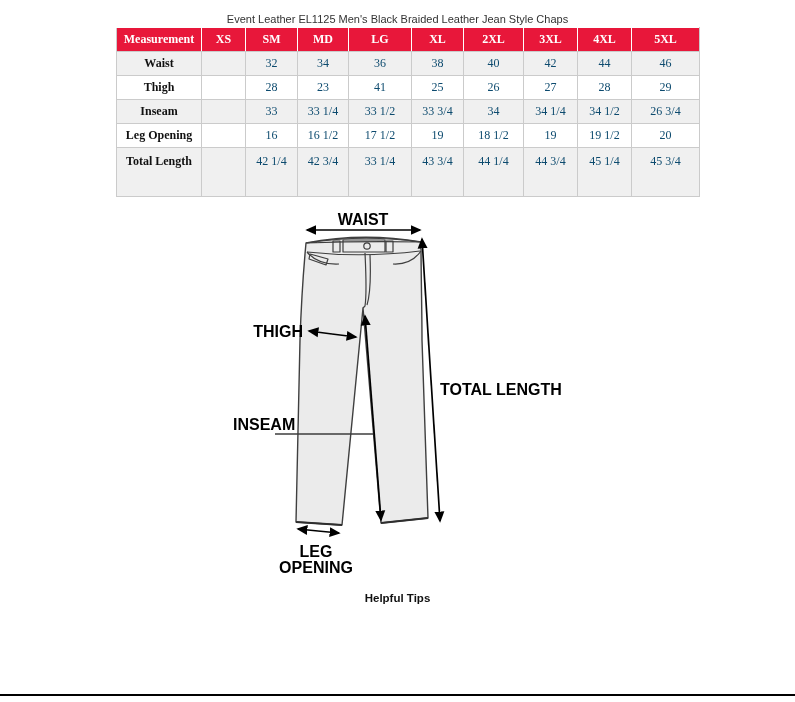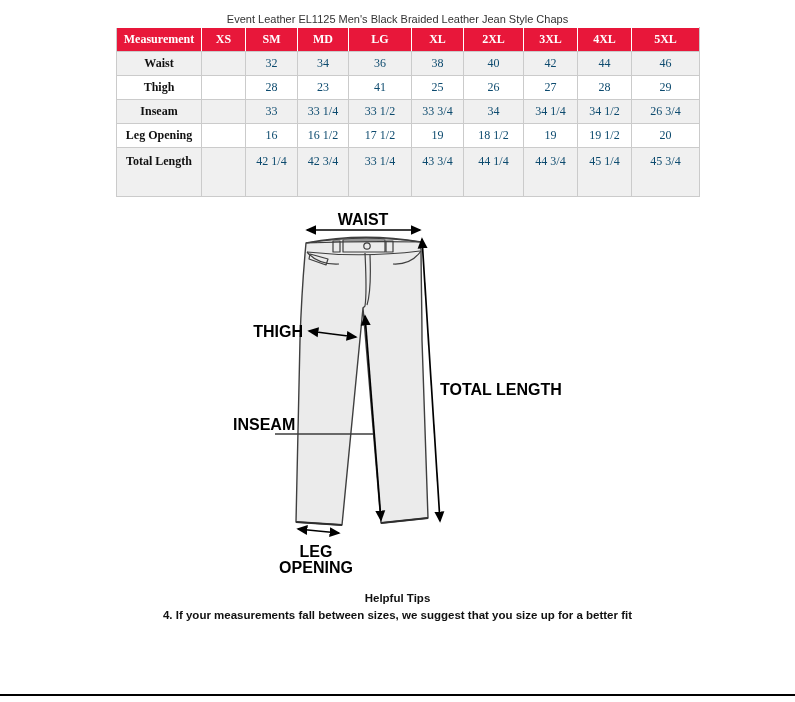--- a/index.html
+++ b/index.html
@@ -175,16 +175,15 @@
   <text x="148" y="20" text-anchor="middle">WAIST</text>
   <text x="88" y="132" text-anchor="end">THIGH</text>
   <text x="18" y="225" text-anchor="start">INSEAM</text>
   <text x="225" y="190" text-anchor="start">TOTAL LENGTH</text>
   <text x="101" y="352" text-anchor="middle">LEG</text>
   <text x="101" y="368" text-anchor="middle">OPENING</text>
 </svg>
 
 <div class="tips">
   <div class="b">Helpful Tips</div>
-  <div class="b">4. If your measurements fall between sizes, we suggest that you size up for a better fit</div>
 </div>
 
 <div class="bottom-divider"></div>
 
 </body></html>

